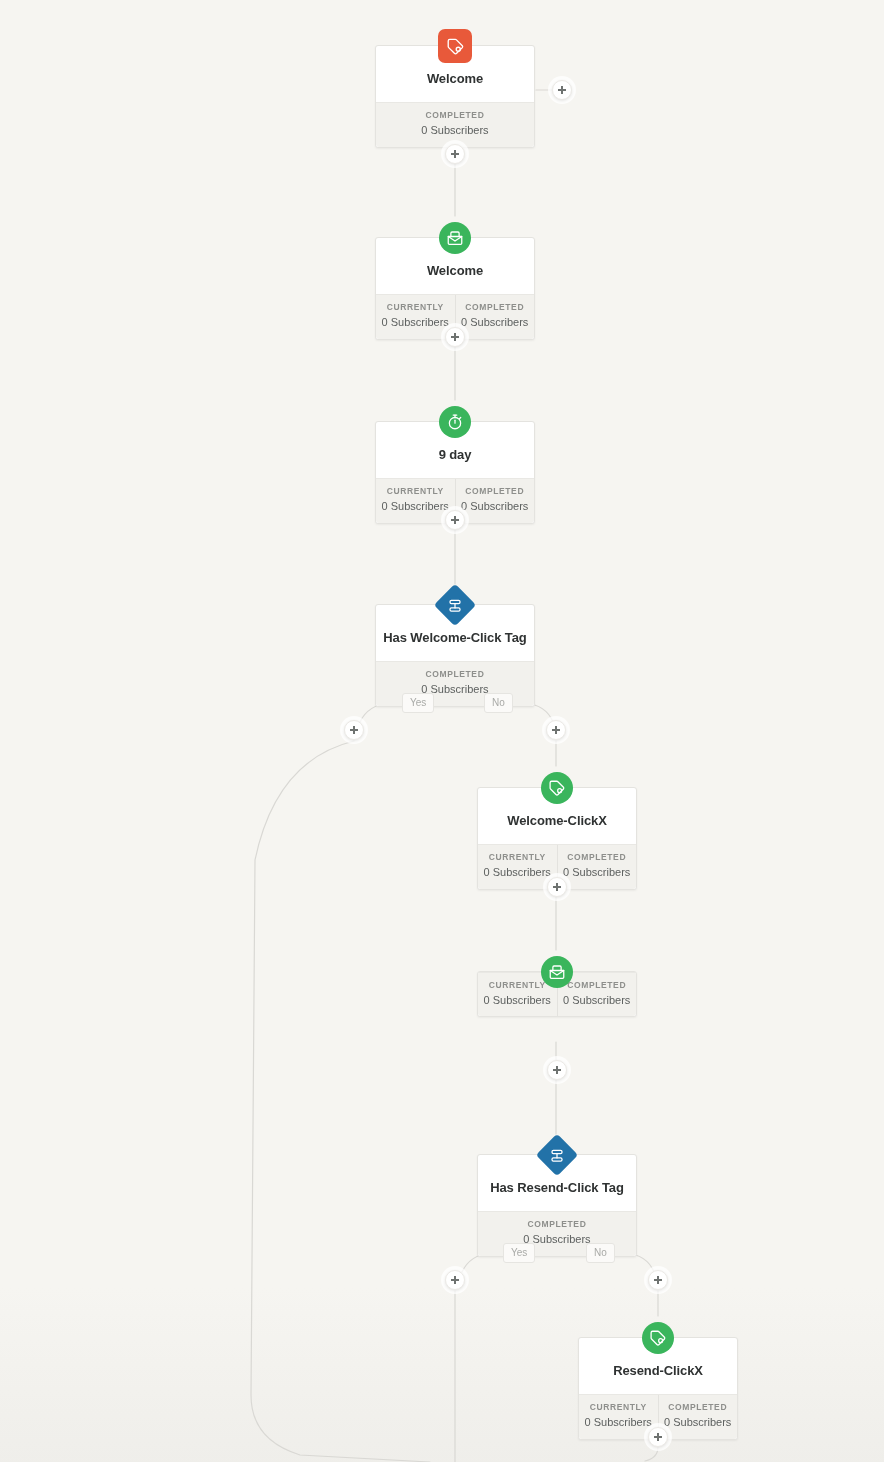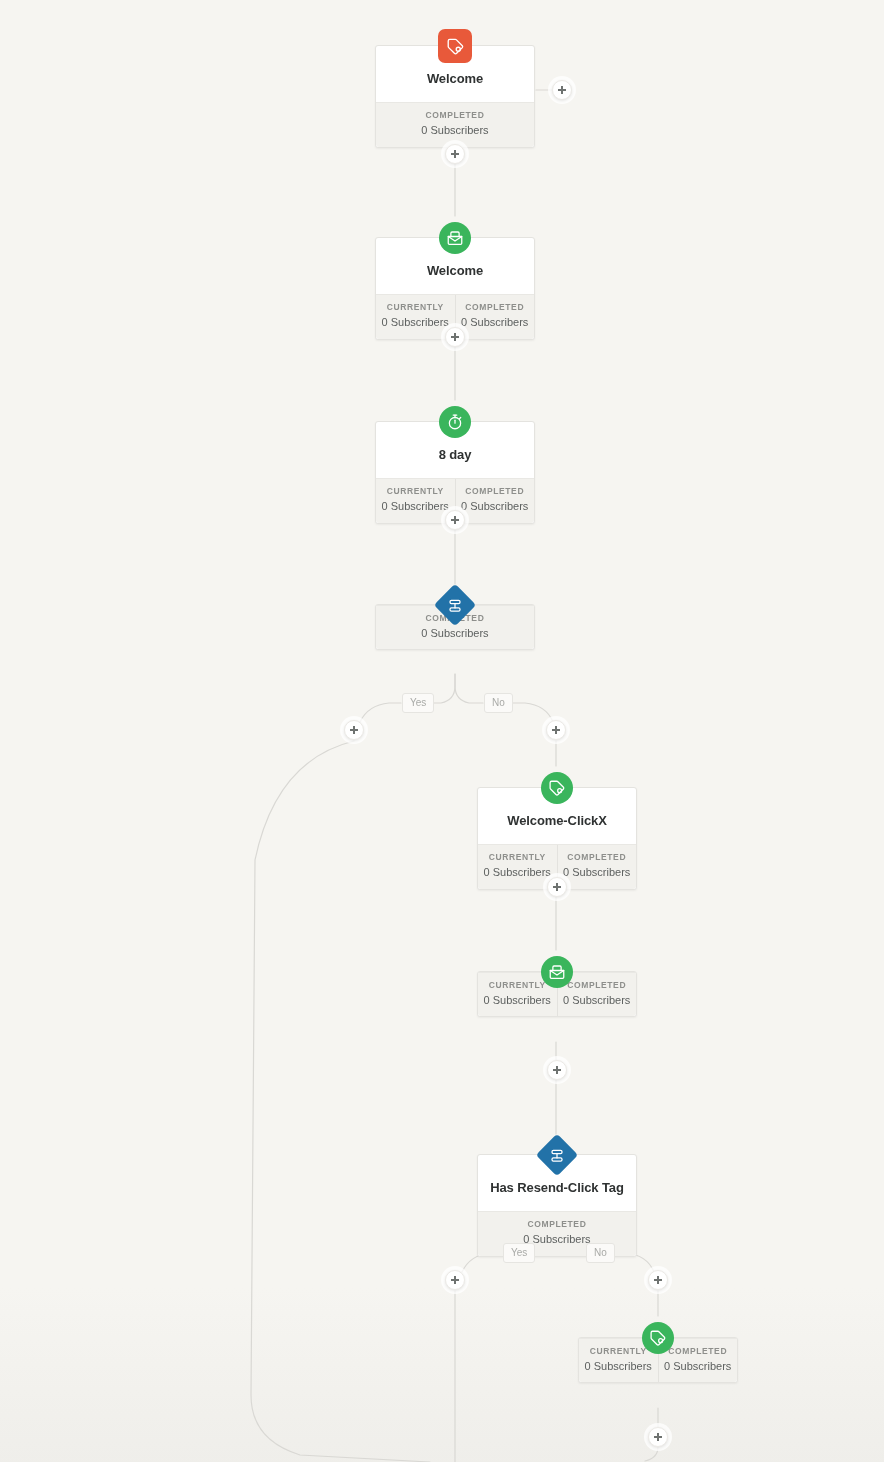--- a/index.html
+++ b/index.html
@@ -247,21 +247,21 @@
       <div class="badge-circle">
         <svg width="18" height="18" viewBox="0 0 24 24" fill="none" stroke="#ffffff" stroke-width="1.7" stroke-linecap="round" stroke-linejoin="round">
           <circle cx="12" cy="13.5" r="7.5"></circle>
           <path d="M12 13.5V9.5"></path>
           <path d="M9.6 2.8h4.8"></path>
           <path d="M12 2.8V6"></path>
           <path d="M18 7.6 19.6 6"></path>
         </svg>
       </div>
     </div>
-    <div class="node-title">8 day</div>
+    <div class="node-title">9 day</div>
     <div class="node-stats">
       <div class="stat">
         <div class="stat-label">CURRENTLY</div>
         <div class="stat-value">0 Subscribers</div>
       </div>
       <div class="stat">
         <div class="stat-label">COMPLETED</div>
         <div class="stat-value">0 Subscribers</div>
       </div>
     </div>
@@ -270,20 +270,21 @@
   <div class="node" style="left:375px; top:604px;">
     <div class="badge">
       <div class="badge-diamond">
         <svg width="15" height="15" viewBox="0 0 24 24" fill="none" stroke="#ffffff" stroke-width="2" stroke-linecap="round" stroke-linejoin="round">
           <rect x="4" y="3.5" width="16" height="5" rx="2.2"></rect>
           <rect x="4" y="15.5" width="16" height="5" rx="2.2"></rect>
           <path d="M12 8.5v7"></path>
         </svg>
       </div>
     </div>
+    <div class="node-title">Has Welcome-Click Tag</div>
     <div class="node-stats">
       <div class="stat">
         <div class="stat-label">COMPLETED</div>
         <div class="stat-value">0 Subscribers</div>
       </div>
     </div>
   </div>
 
   <div class="node" style="left:477px; top:787px;">
     <div class="badge">
@@ -350,20 +351,21 @@
 
   <div class="node" style="left:578px; top:1337px;">
     <div class="badge">
       <div class="badge-circle">
         <svg width="18" height="18" viewBox="0 0 24 24" fill="none" stroke="#ffffff" stroke-width="1.7" stroke-linecap="round" stroke-linejoin="round">
           <path d="M20.6 13.4 13.4 20.6a2 2 0 0 1-2.8 0l-7.2-7.2A2 2 0 0 1 2.8 12V5a2 2 0 0 1 2-2h7a2 2 0 0 1 1.4.6l7.4 7.4a2 2 0 0 1 0 2.4z"></path>
           <circle cx="15.5" cy="15.5" r="2.6"></circle>
         </svg>
       </div>
     </div>
+    <div class="node-title">Resend-ClickX</div>
     <div class="node-stats">
       <div class="stat">
         <div class="stat-label">CURRENTLY</div>
         <div class="stat-value">0 Subscribers</div>
       </div>
       <div class="stat">
         <div class="stat-label">COMPLETED</div>
         <div class="stat-value">0 Subscribers</div>
       </div>
     </div>

